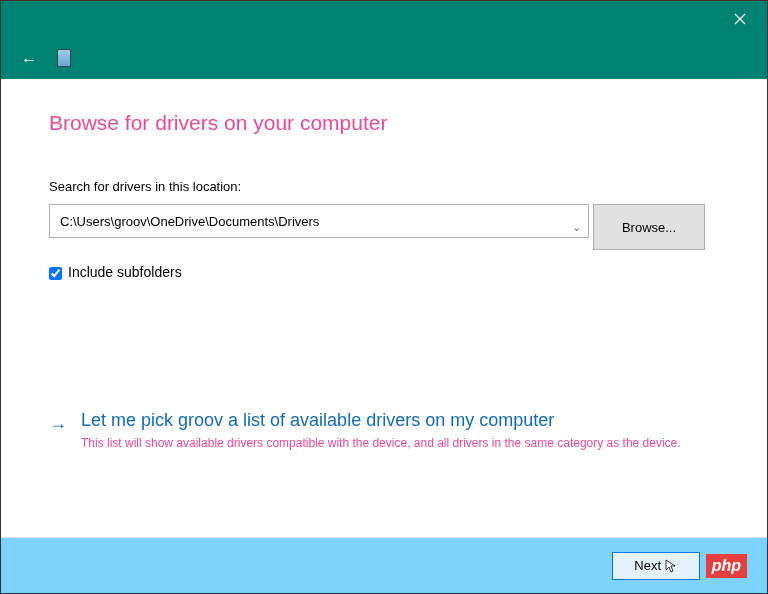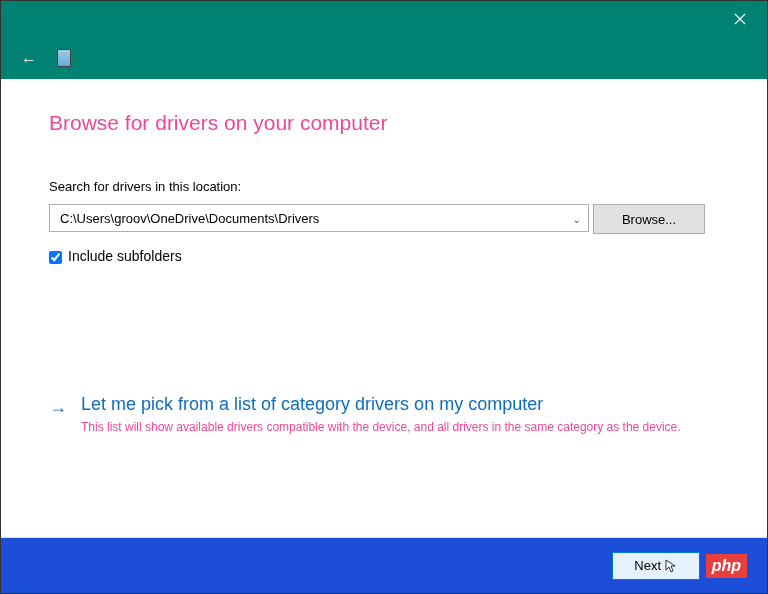--- a/index.html
+++ b/index.html
@@ -9,30 +9,30 @@
 .close-btn svg { width: 12px; height: 12px; }
 .header { background: #008272; height: 42px; display: flex; align-items: center; padding: 0 20px; }
 .back-arrow { color: #fff; font-size: 16px; margin-right: 20px; cursor: pointer; }
 .device-icon { width: 14px; height: 18px; background: linear-gradient(#a0c8e8, #6aa8d8); border: 1px solid #444; margin-right: 10px; }
 .header-title { color: #fff; font-size: 15px; }
 .content { padding: 32px 48px 0 48px; }
 .heading { color: #ec4899; font-size: 21px; font-weight: 400; margin-bottom: 44px; }
 .label { font-size: 13px; margin-bottom: 10px; margin-top: 44px; }
 .path-row { display: flex; gap: 4px; margin-bottom: 14px; }
 .path-input-wrap { position: relative; flex: 0 0 540px; }
-.path-input { width: 100%; height: 28px; border: 1px solid #b0b0b0; padding: 0 24px 0 10px; font-size: 13px; }
+.path-input { width: 100%; height: 34px; border: 1px solid #b0b0b0; padding: 0 24px 0 10px; font-size: 13px; }
 .dropdown-caret { position: absolute; right: 8px; top: 50%; transform: translateY(-50%); pointer-events: none; color: #555; font-size: 10px; }
-.browse-btn { width: 112px; height: 30px; border: 1px solid #adadad; background: #e1e1e1; font-size: 13px; cursor: pointer; }
+.browse-btn { width: 112px; height: 46px; border: 1px solid #adadad; background: #e1e1e1; font-size: 13px; cursor: pointer; }
 .checkbox-row { display: flex; align-items: flex-end; gap: 6px; font-size: 14px; }
 .checkbox-row input { width: 13px; height: 13px; }
 .pick-option { margin-top: 130px; display: flex; gap: 14px; padding-right: 20px; cursor: pointer; }
 .arrow-cell { color: #0f6cbd; font-size: 18px; line-height: 22px; padding-top: 2px; flex-shrink: 0; }
 .pick-title { color: #0f6cbd; font-size: 18px; font-weight: 400; margin-bottom: 4px; }
 .pick-desc { color: #ec4899; font-size: 12px; line-height: 1.35; }
-.button-bar { position: absolute; bottom: 0; left: 0; right: 0; height: 56px; background: #1d4ed8; border-top: 1px solid #e0e0e0; display: flex; justify-content: flex-end; align-items: center; padding-right: 20px; gap: 6px; }
+.button-bar { position: absolute; bottom: 0; left: 0; right: 0; height: 56px; background: #7dd3fc; border-top: 1px solid #e0e0e0; display: flex; justify-content: flex-end; align-items: center; padding-right: 20px; gap: 6px; }
 .next-btn { width: 88px; height: 28px; border: 1px solid #0078d7; background: #e5f1fb; font-size: 13px; cursor: pointer; display: flex; align-items: center; justify-content: center; gap: 4px; }
 .cursor-svg { width: 12px; height: 14px; }
 .php-badge { background: #e83e3e; color: #fff; font-size: 16px; font-weight: bold; padding: 3px 6px; font-style: italic; }
 </style>
 </head>
 <body>
 
 <div class="titlebar">
   <div class="close-btn">
     <svg viewBox="0 0 12 12">
@@ -60,21 +60,21 @@
   </div>
 
   <label class="checkbox-row">
     <input type="checkbox" checked="" style="">
     <span>Include subfolders</span>
   </label>
 
   <div class="pick-option">
     <div class="arrow-cell">→</div>
     <div>
-      <div class="pick-title">Let me pick from a list of category drivers on my computer</div>
+      <div class="pick-title">Let me pick groov a list of available drivers on my computer</div>
       <div class="pick-desc">This list will show available drivers compatible with the device, and all drivers in the same category as the device.</div>
     </div>
   </div>
 </div>
 
 <div class="button-bar">
   <button class="next-btn">
     <span>Next</span>
     <svg class="cursor-svg" viewBox="0 0 12 14">
         <path d="M1 1 L1 11 L4 8 L6 13 L8 12 L6 7 L10 7 Z" fill="#fff" stroke="#000" stroke-width="0.8"></path>

